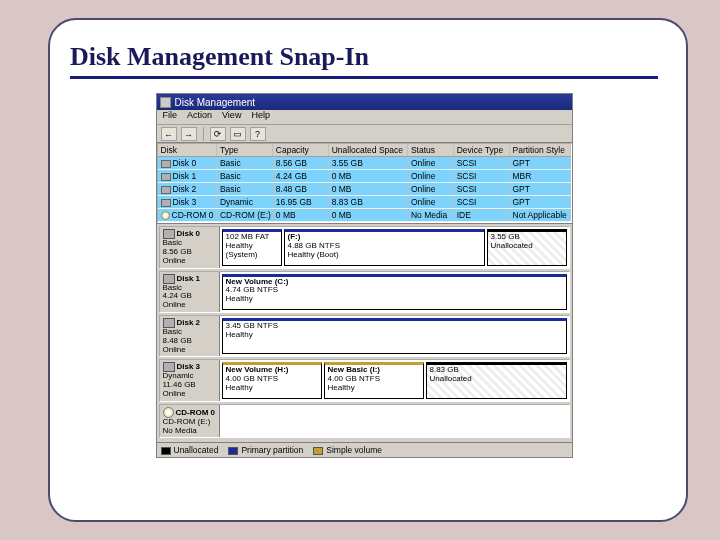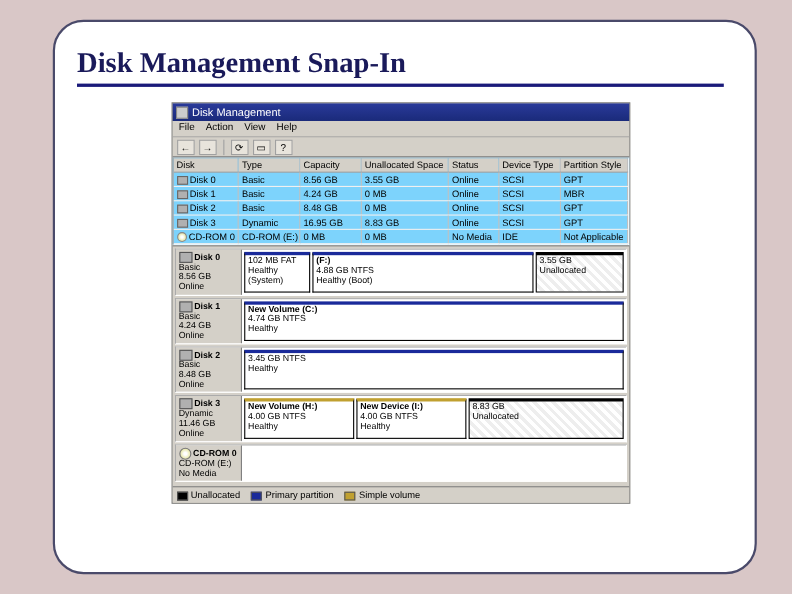--- a/index.html
+++ b/index.html
@@ -300,21 +300,21 @@
           <span>11.46 GB</span><br>
           <span>Online</span>
         </div>
         <div class="vol-strip">
           <div class="vol simple" style="flex:0 0 100px">
             <div class="vname">New Volume (H:)</div>
             <div>4.00 GB NTFS</div>
             <div>Healthy</div>
           </div>
           <div class="vol simple" style="flex:0 0 100px">
-            <div class="vname">New Device (I:)</div>
+            <div class="vname">New Basic (I:)</div>
             <div>4.00 GB NTFS</div>
             <div>Healthy</div>
           </div>
           <div class="vol unalloc" style="flex:1">
             <div>8.83 GB</div>
             <div>Unallocated</div>
           </div>
         </div>
       </div>
 

